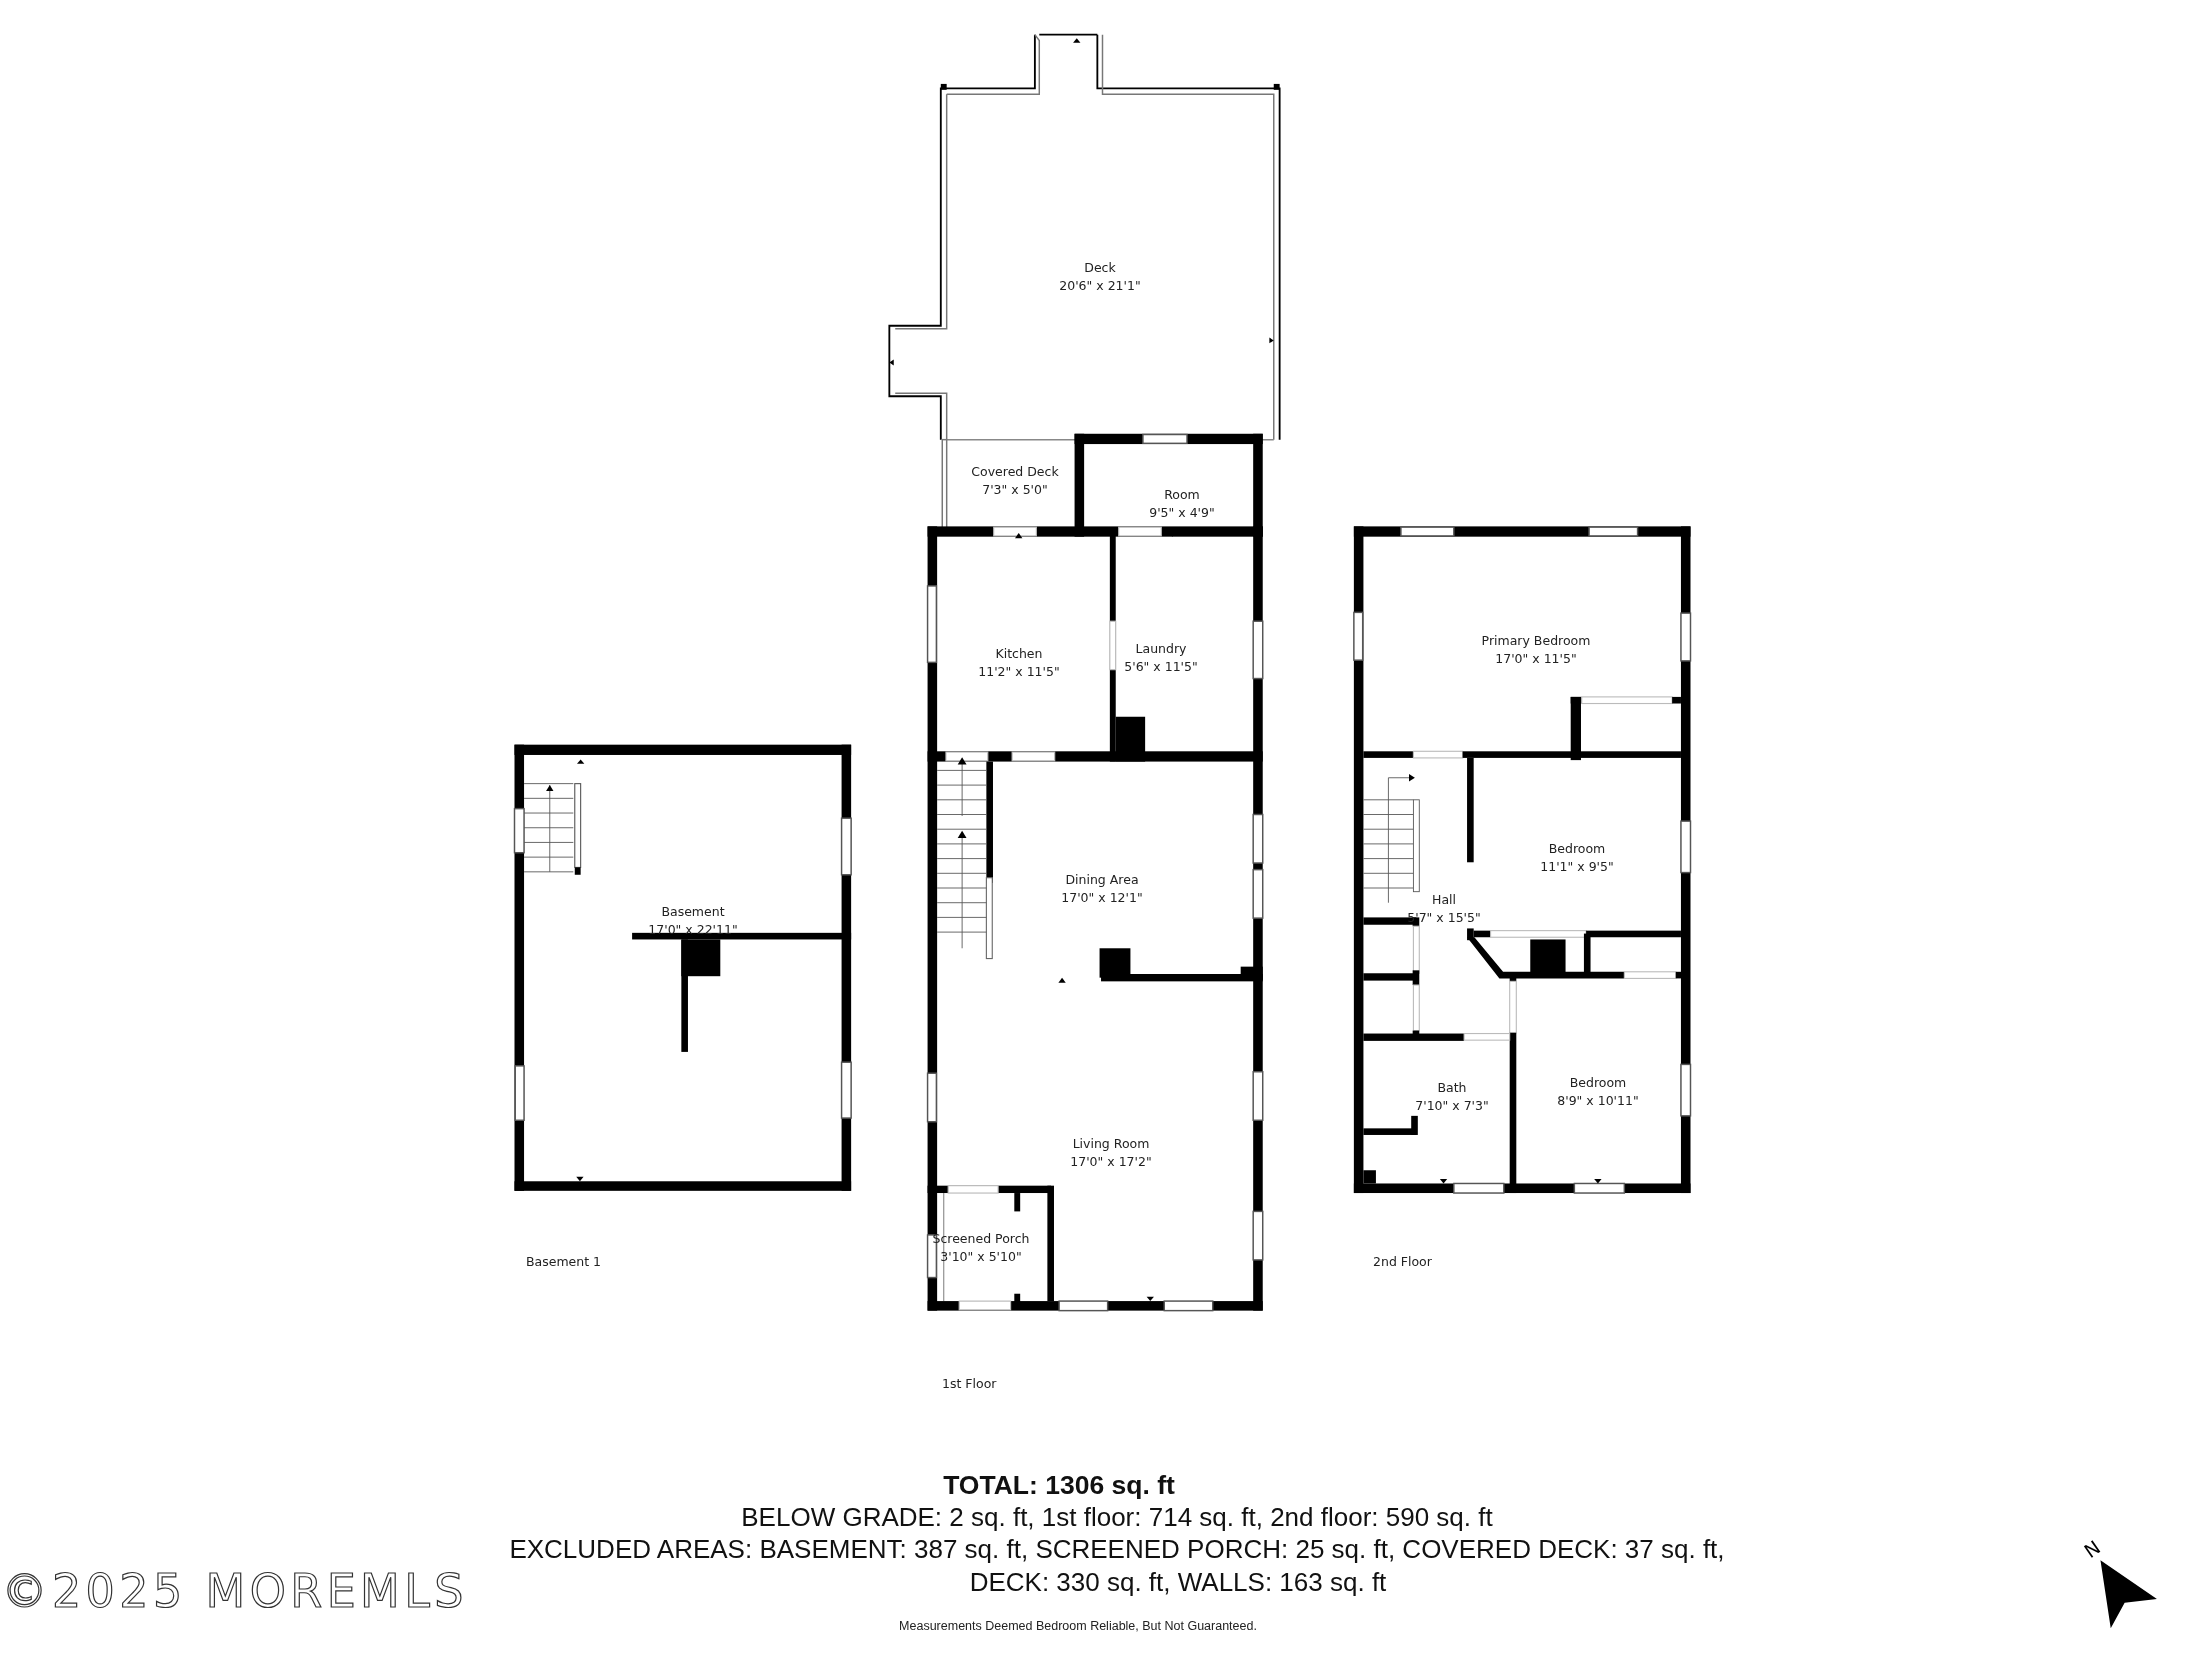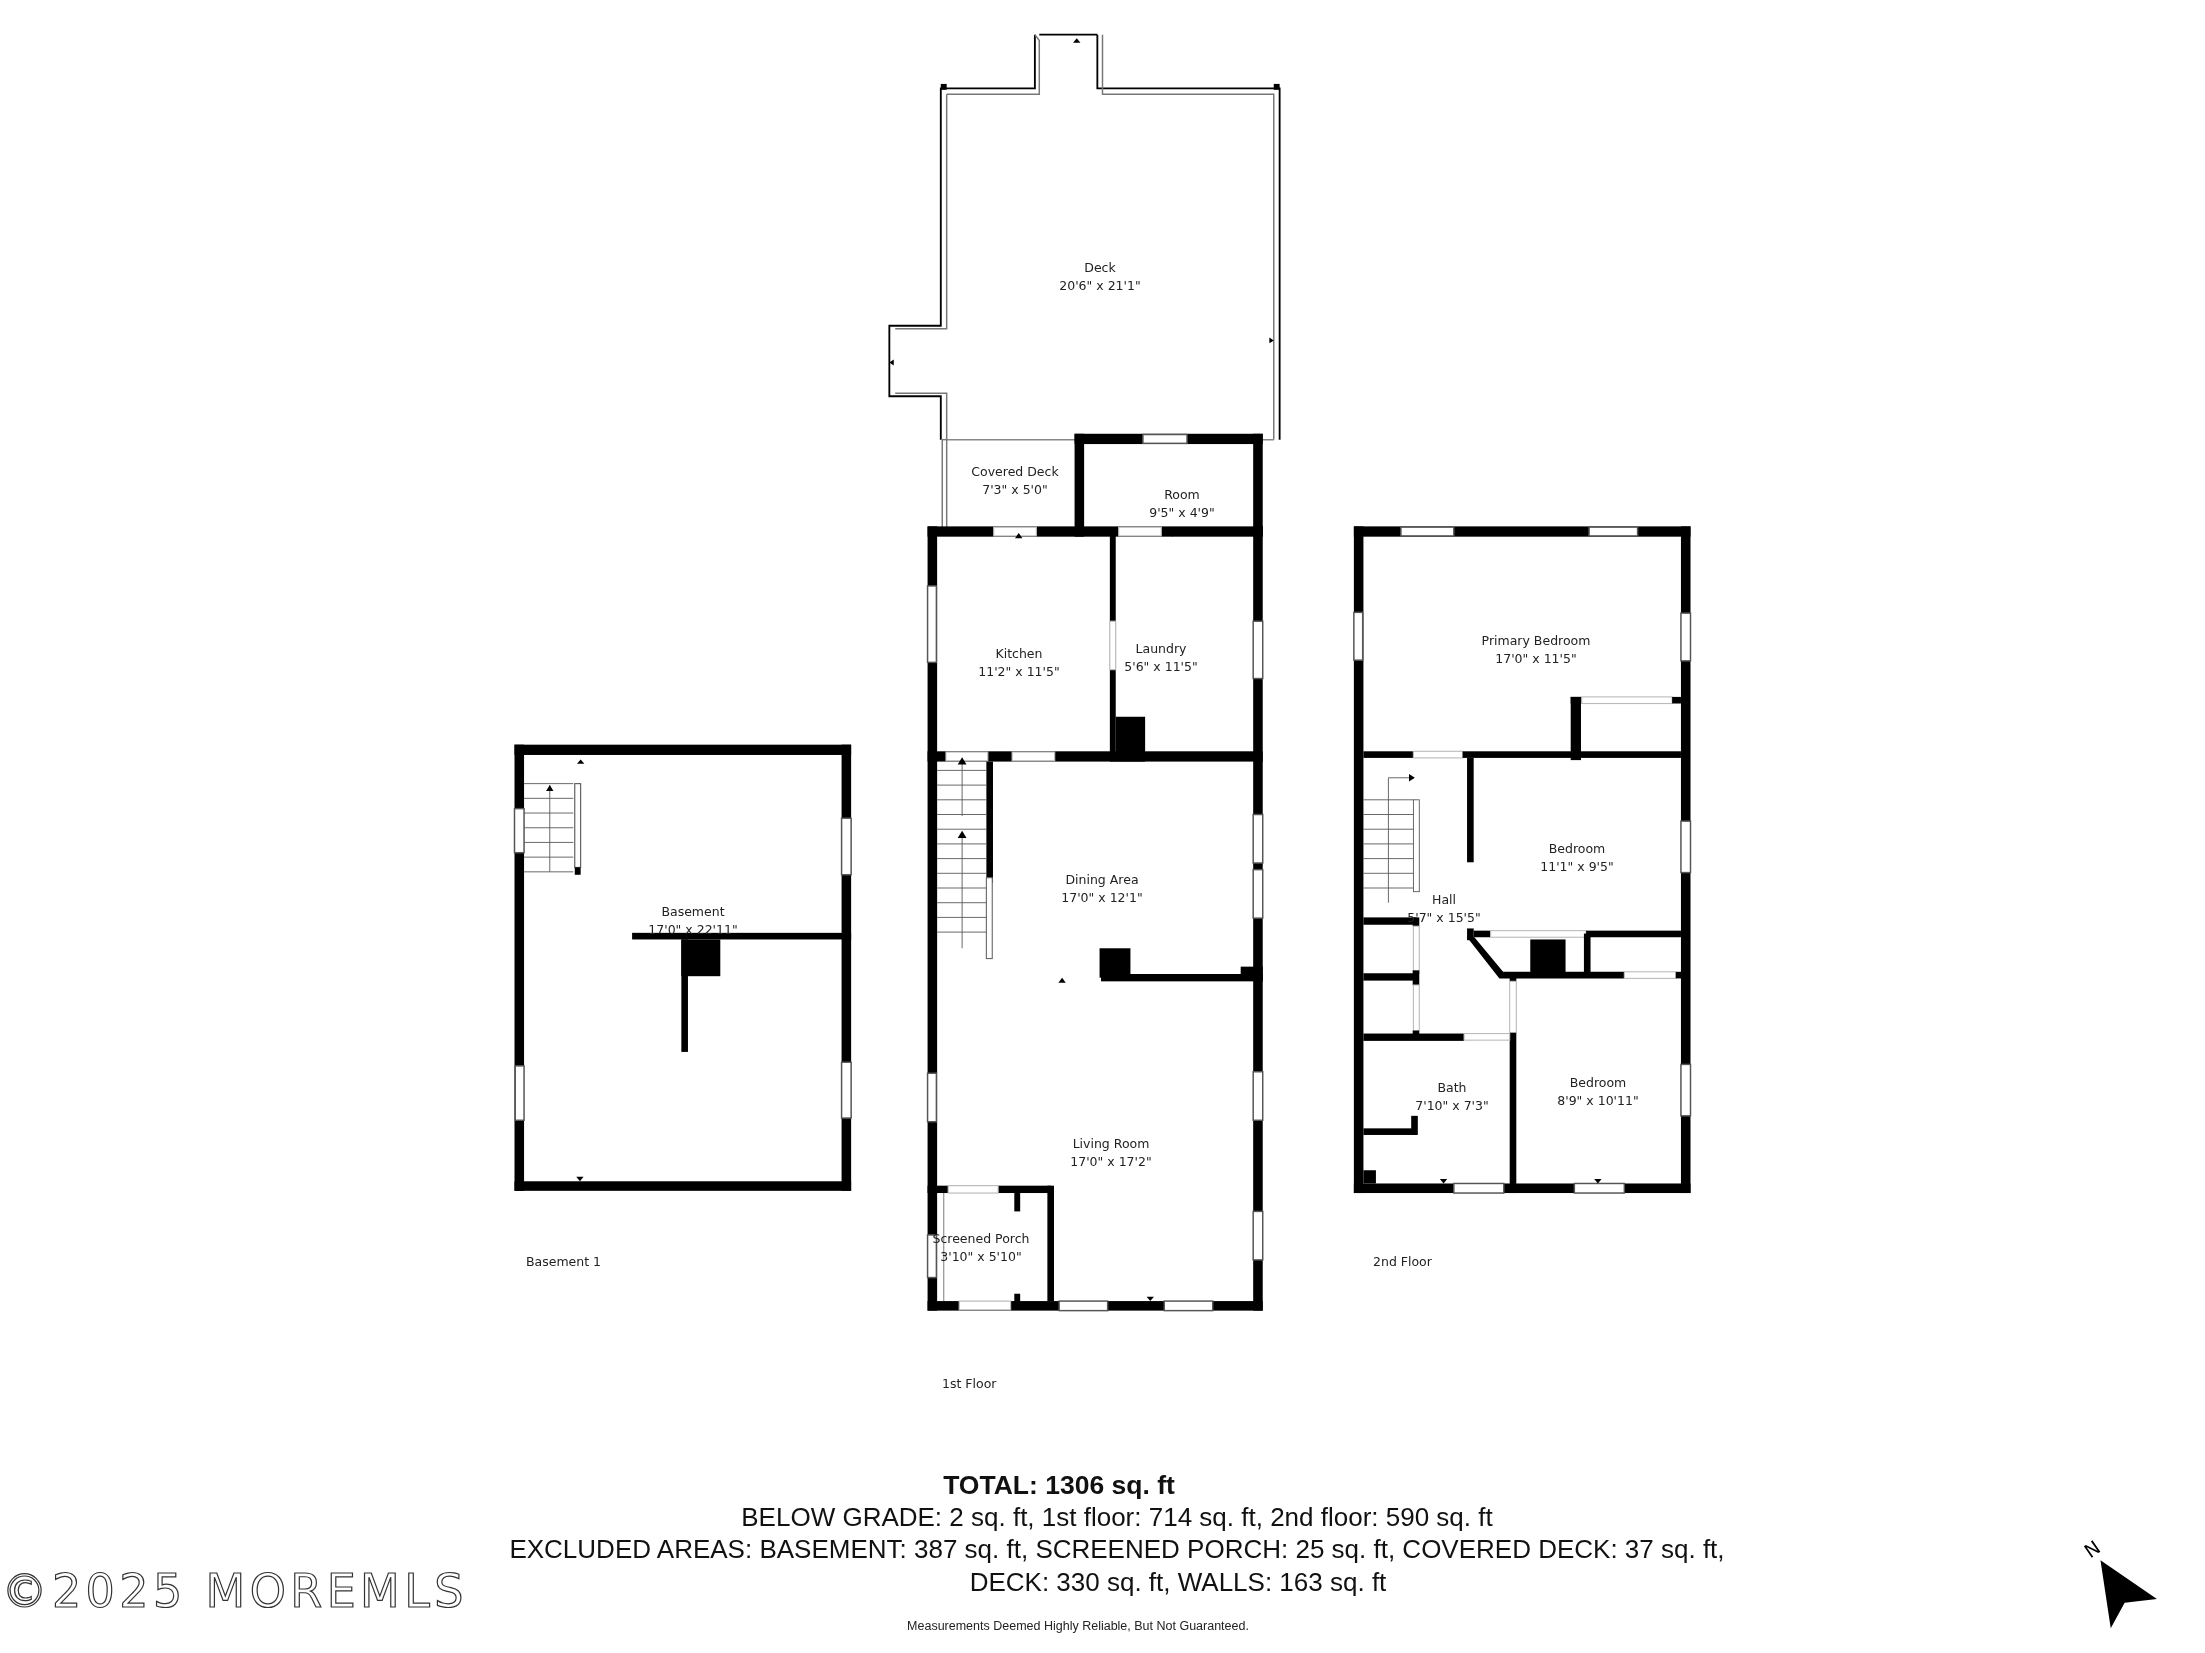--- a/index.html
+++ b/index.html
@@ -281,21 +281,21 @@
 <div class="floor-lbl" style="left:526px; top:1254px;">Basement 1</div>
 <div class="floor-lbl" style="left:942px; top:1376px;">1st Floor</div>
 <div class="floor-lbl" style="left:1373px; top:1254px;">2nd Floor</div>
 
 <div class="summary">
   <div class="total">TOTAL: 1306 sq. ft</div>
   <div class="line" style="left:1117px; top:1501px;">BELOW GRADE: 2 sq. ft, 1st floor: 714 sq. ft, 2nd floor: 590 sq. ft</div>
   <div class="line" style="left:1117px; top:1533px;">EXCLUDED AREAS: BASEMENT: 387 sq. ft, SCREENED PORCH: 25 sq. ft, COVERED DECK: 37 sq. ft,</div>
   <div class="line" style="left:1178px; top:1566px;">DECK: 330 sq. ft, WALLS: 163 sq. ft</div>
 </div>
-<div class="disclaimer">Measurements Deemed Highly Reliable, But Not Guaranteed.</div>
+<div class="disclaimer">Measurements Deemed Bedroom Reliable, But Not Guaranteed.</div>
 
 <div class="watermark">©2025 MOREMLS</div>
 
 <div class="compass-n">N</div>
 <svg style="position:absolute; left:2088px; top:1551px; width:110px; height:96px;" viewBox="0 0 150 130">
   <polygon points="17,12 94,65 50,70 31,105" fill="#000"></polygon>
 </svg>
 
 
 </body></html>

